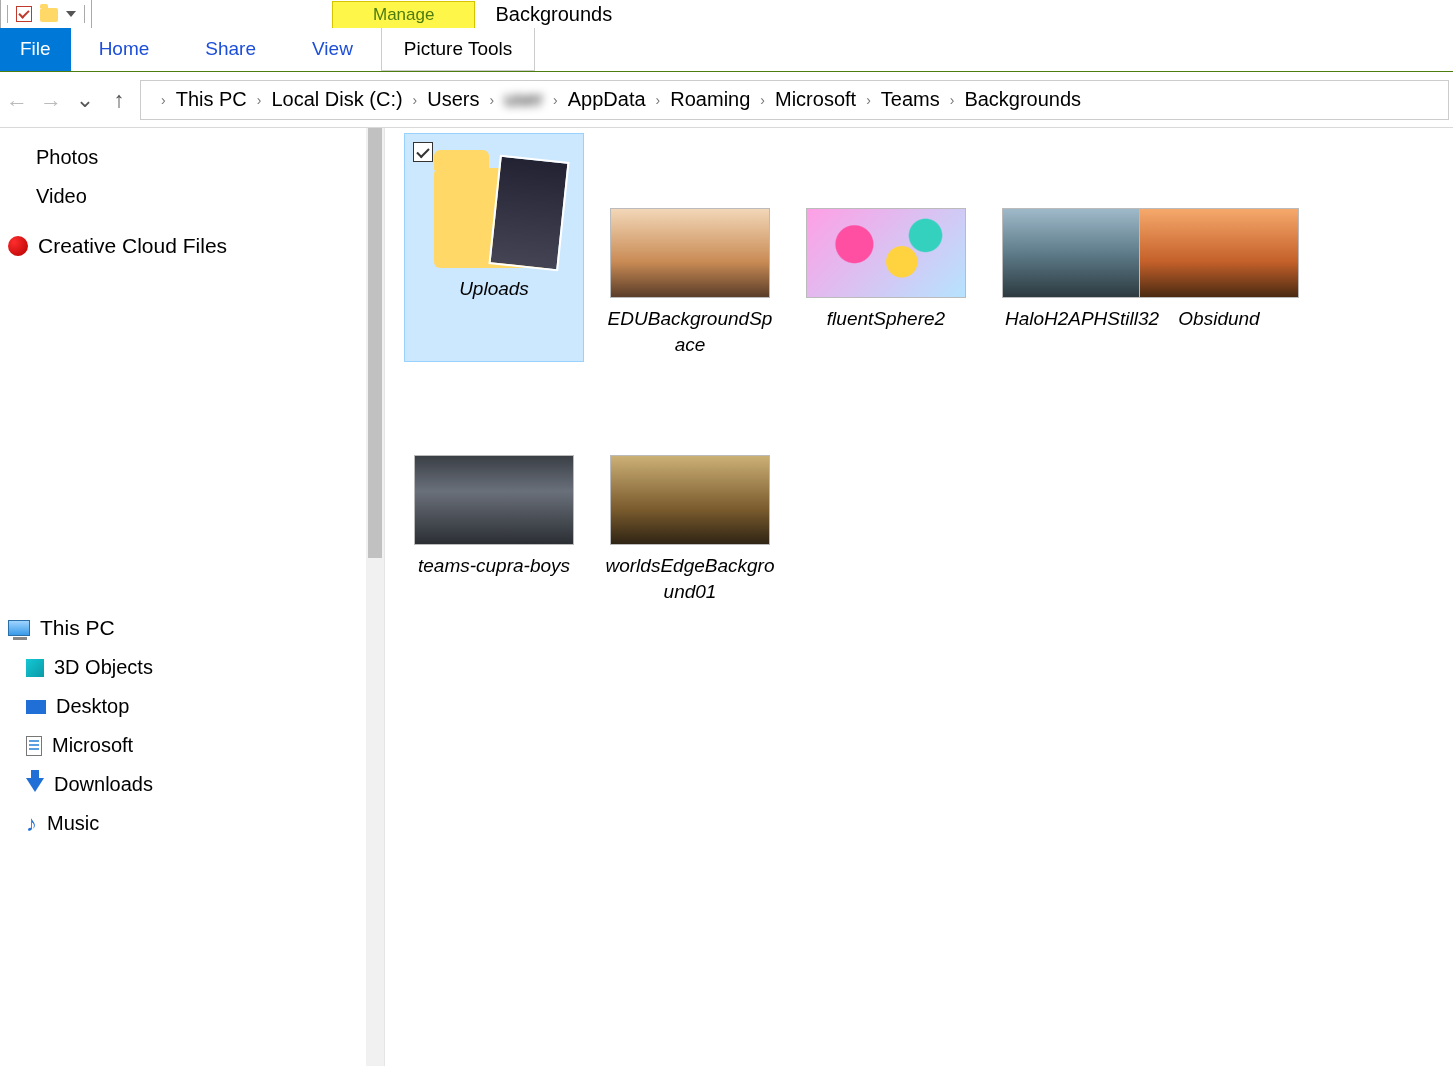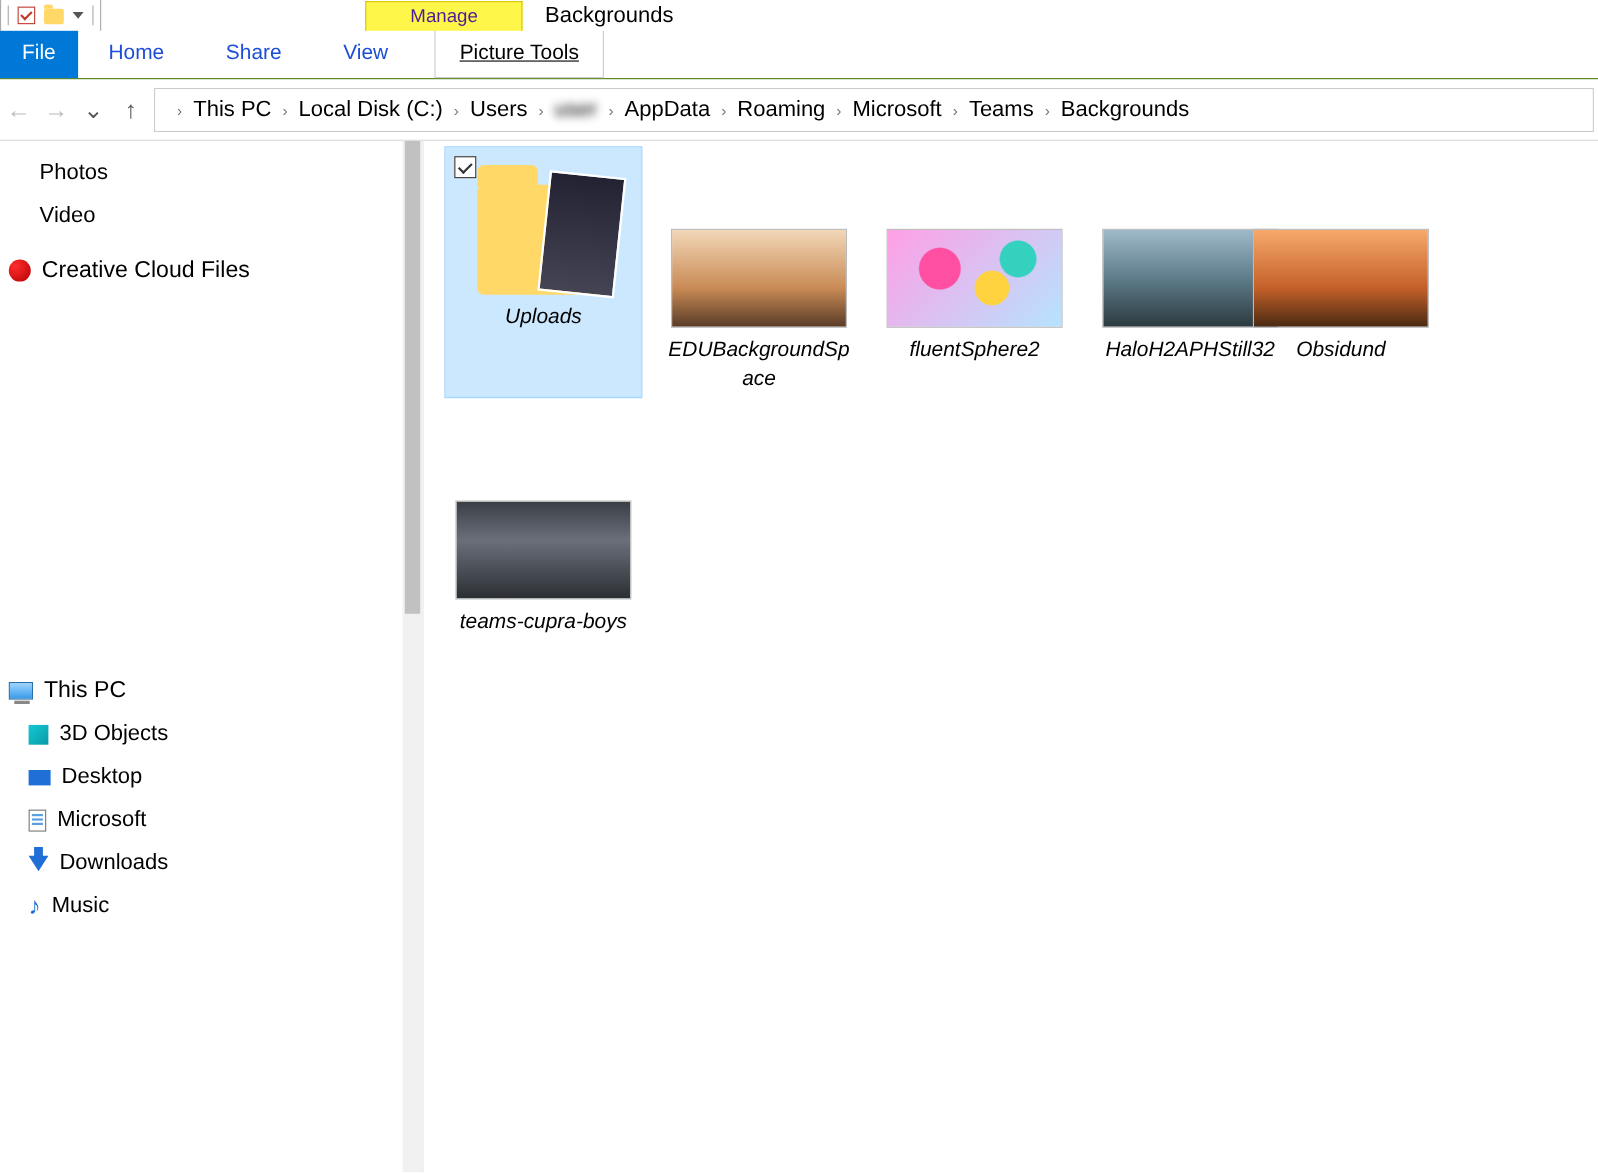--- a/index.html
+++ b/index.html
@@ -33,21 +33,21 @@
   .qat .check-icon { width:16px; height:16px; border:1.5px solid #c0392b; position:relative; }
   .qat .check-icon::after { content:""; position:absolute; left:2px; top:3px; width:8px; height:4px; border-left:2px solid #c0392b; border-bottom:2px solid #c0392b; transform:rotate(-45deg); }
   .qat .folder-mini { width:18px; height:14px; background:#ffd868; border-radius:2px; position:relative; top:1px;}
   .qat .folder-mini::before{content:"";position:absolute;left:0;top:-4px;width:8px;height:4px;background:#ffd868;border-radius:2px 2px 0 0;}
   .qat .caret { width:0;height:0;border-left:5px solid transparent;border-right:5px solid transparent;border-top:6px solid #555; }
   .qat .pipe{width:1px;height:18px;background:#aaa;}
 
   .title-tabs { display:flex; align-items:flex-end; margin-left:240px; }
   .manage-tab {
     background:#fff64a;
-    color:#4c1d95;
+    color:#4d7c0f;
     padding:3px 40px;
     font-size:17px;
     border:1px solid #d6c400;
     border-bottom:none;
   }
   .window-title { font-size:20px; padding:2px 20px; }
 
   
   .ribbon {
     display:flex;
@@ -64,22 +64,21 @@
   .ribbon-tab {
     padding:10px 28px;
     font-size:19px;
     color:#1d4ed8;
   }
   .context-tab {
     border:1px solid #ccc;
     border-top:none;
     padding:10px 22px;
     font-size:19px;
-    margin-left:14px;
-    text-decoration:underline;
+    margin-left:0;
   }
 
   
   .navbar {
     display:flex;
     align-items:center;
     height:56px;
     border-bottom:1px solid #d9d9d9;
     padding:0 4px;
     gap:8px;
@@ -322,14 +321,18 @@
         <div class="label">HaloH2APHStill32</div>
       </div>
       <div class="item" style="width: 60px;">
         <div class="thumb t4"></div>
         <div class="label">Obsidund</div>
       </div>
       <div class="item">
         <div class="thumb t5"></div>
         <div class="label">teams-cupra-boys</div>
       </div>
+      <div class="item">
+        <div class="thumb t6"></div>
+        <div class="label">worldsEdgeBackground01</div>
+      </div>
     </div>
 </div>
 
 </body></html>

